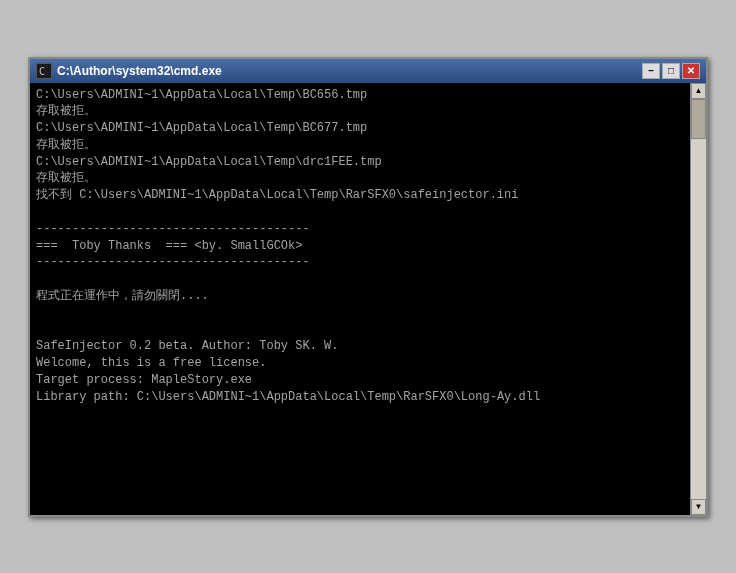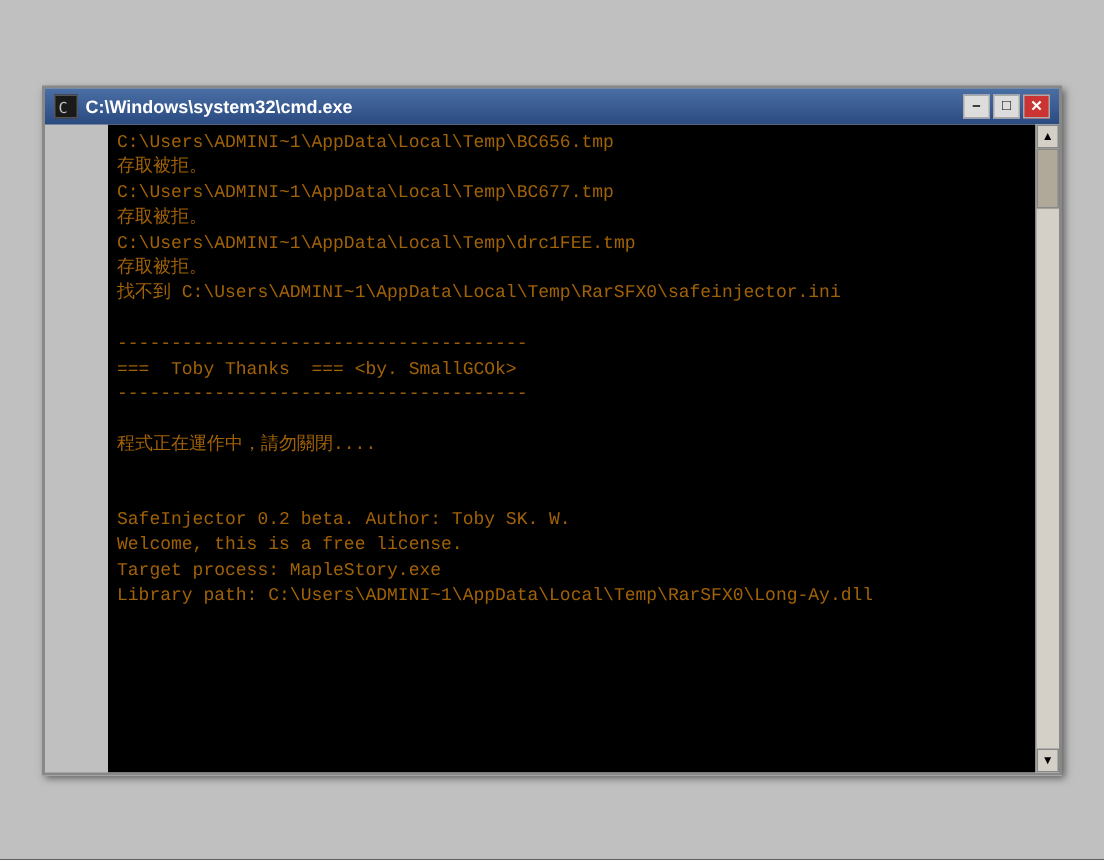--- a/index.html
+++ b/index.html
@@ -69,28 +69,27 @@
     .tb-btn.maximize { background: #ddd; }
     .tb-btn.close { background: #cc3333; color: white; }
     .scrollbar-area {
       display: flex;
       flex: 1;
       overflow: hidden;
     }
     .terminal {
       flex: 1;
       background: #000000;
-      color: #a16207;
+      color: #a3a3a3;
       font-family: 'Courier New', Courier, monospace;
       font-size: 12px;
       padding: 4px 6px;
       overflow: hidden;
       white-space: pre;
       line-height: 1.4;
-      margin-left: 42px;
     }
     .scrollbar {
       width: 16px;
       background: #d4d0c8;
       display: flex;
       flex-direction: column;
       flex-shrink: 0;
       border-left: 1px solid #888;
     }
     .scrollbar-arrow {
@@ -123,21 +122,21 @@
 
 <div class="window">
   <div class="title-bar">
     <div class="title-bar-left">
       <div class="title-bar-icon">
         <svg width="12" height="12" viewBox="0 0 12 12">
           <rect width="12" height="12" fill="#1a1a1a"></rect>
           <text x="1" y="10" font-size="10" fill="#c0c0c0" font-family="monospace">C</text>
         </svg>
       </div>
-      <span class="title-bar-text">C:\Windows\system32\cmd.exe</span>
+      <span class="title-bar-text">C:\Author\system32\cmd.exe</span>
     </div>
     <div class="title-bar-buttons">
       <div class="tb-btn minimize">–</div>
       <div class="tb-btn maximize">□</div>
       <div class="tb-btn close">✕</div>
     </div>
   </div>
   <div class="scrollbar-area">
     <div class="terminal" id="terminal-content">C:\Users\ADMINI~1\AppData\Local\Temp\BC656.tmp
 存取被拒。

